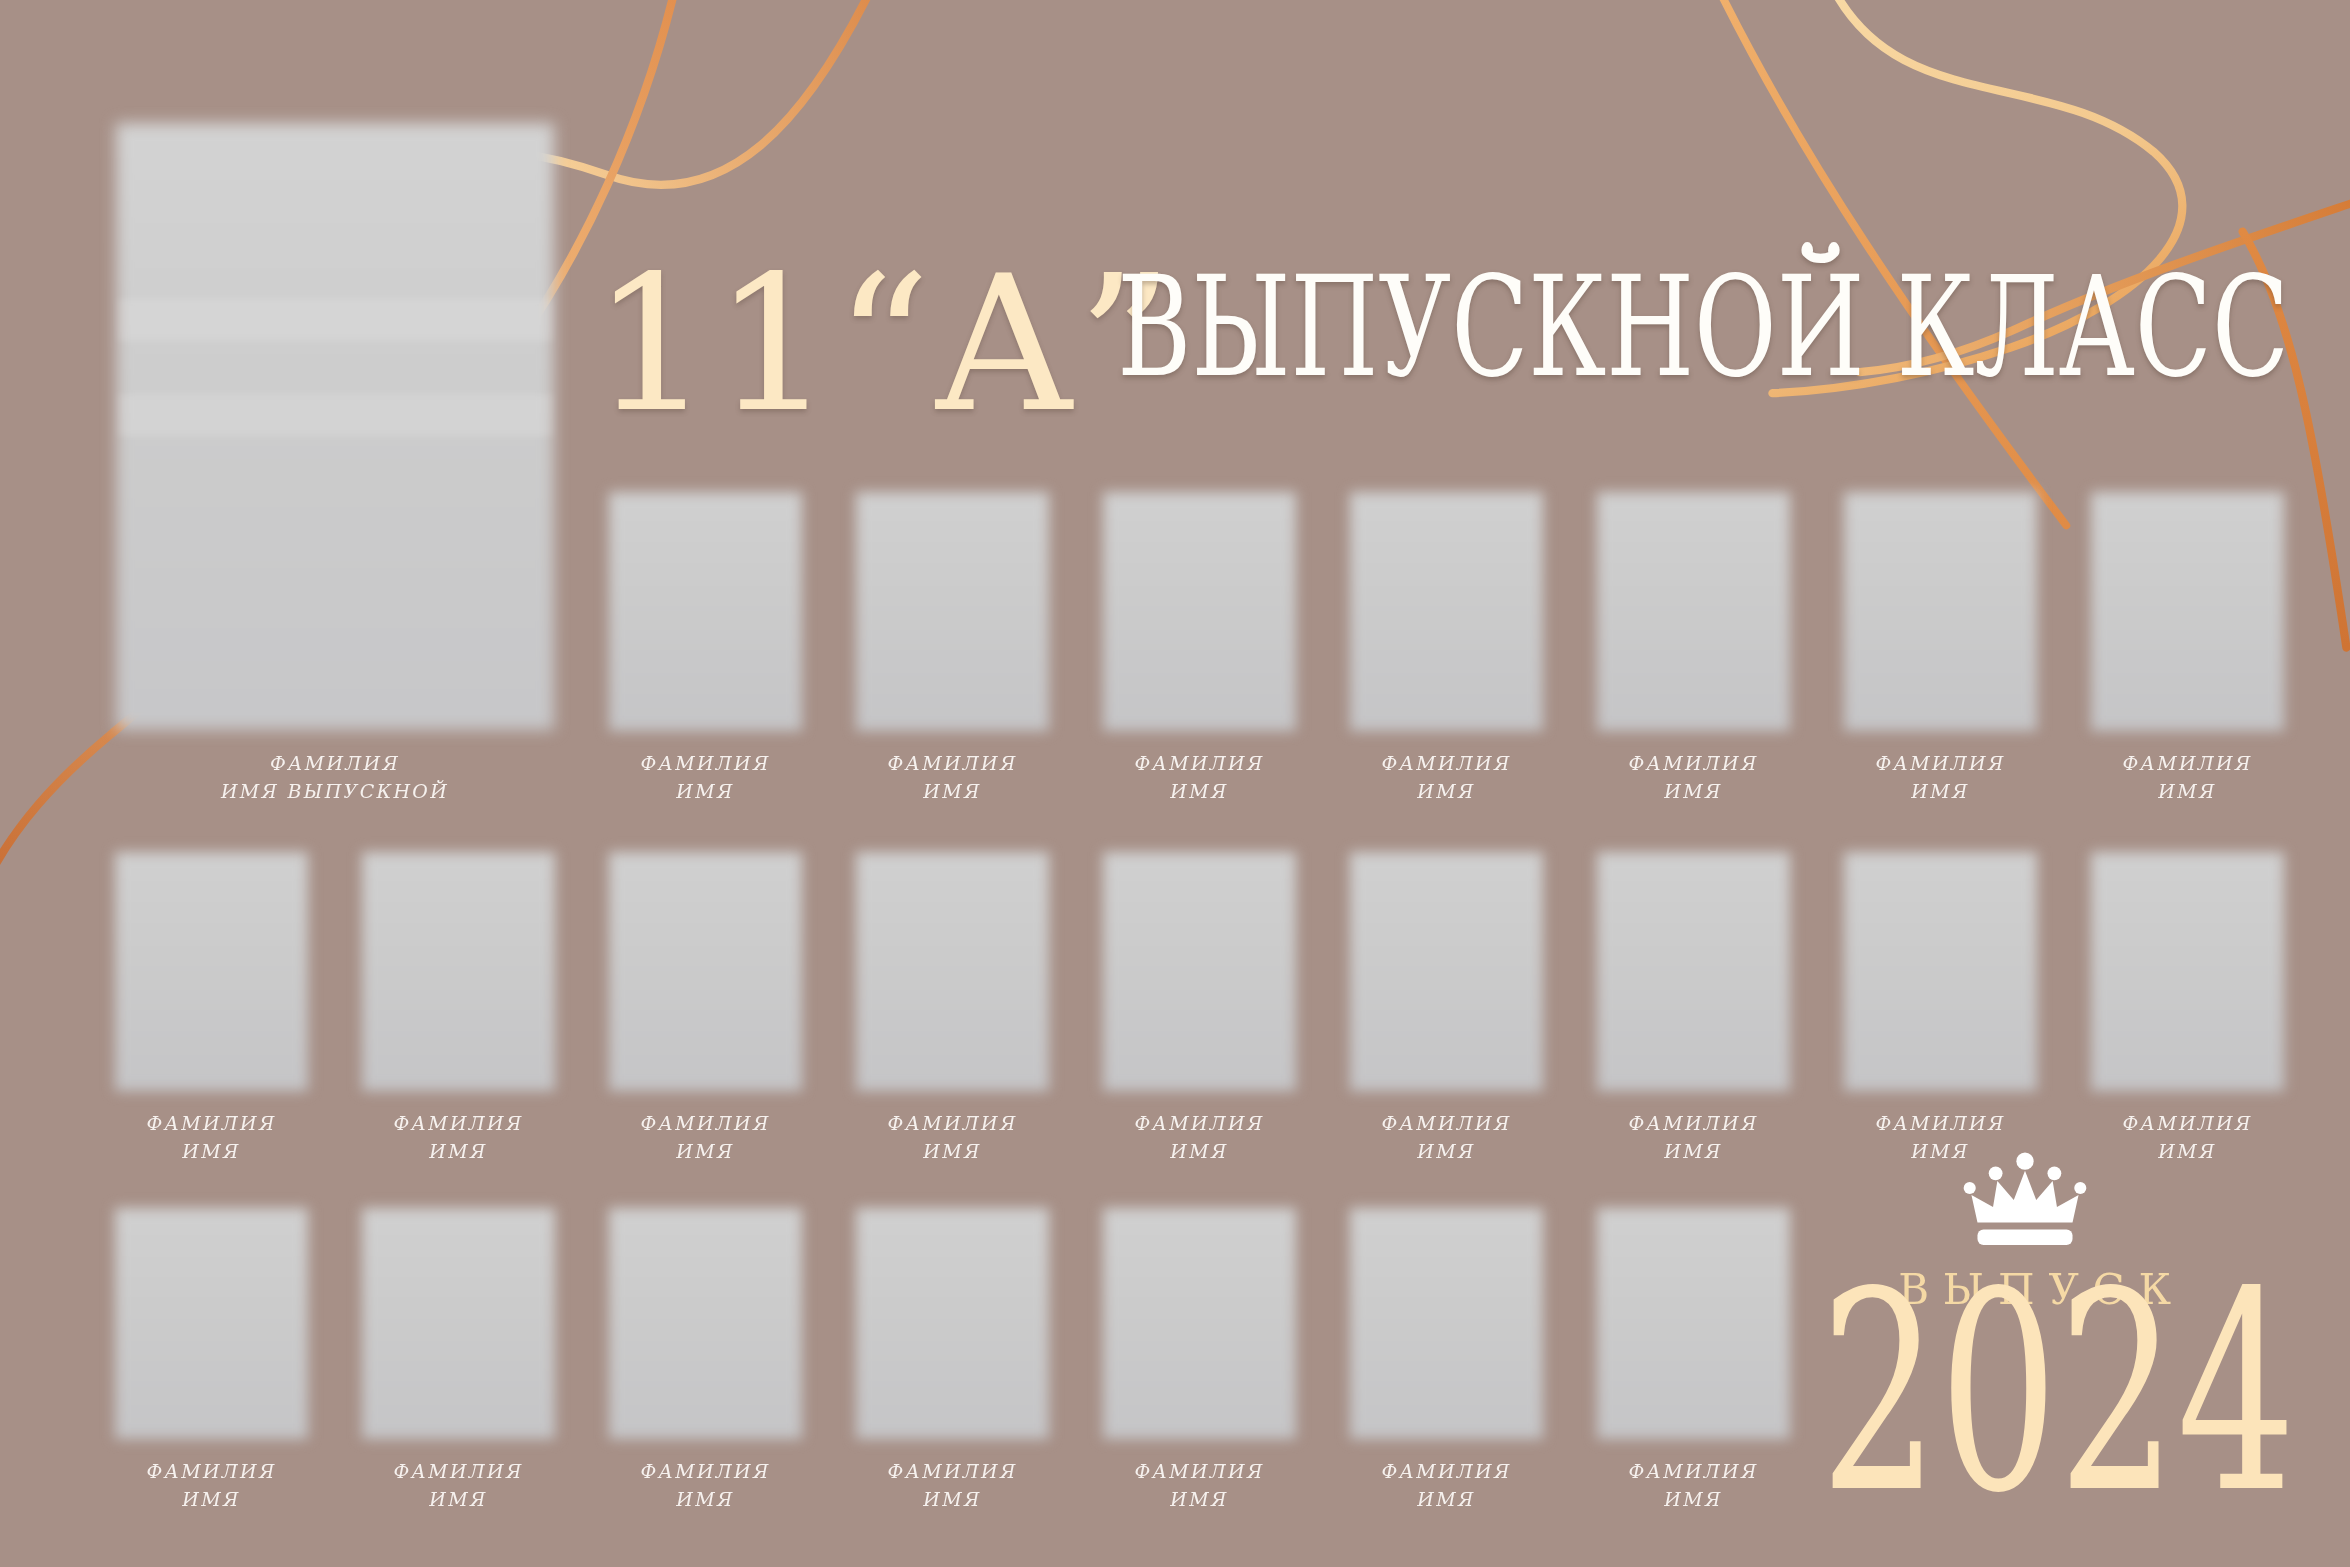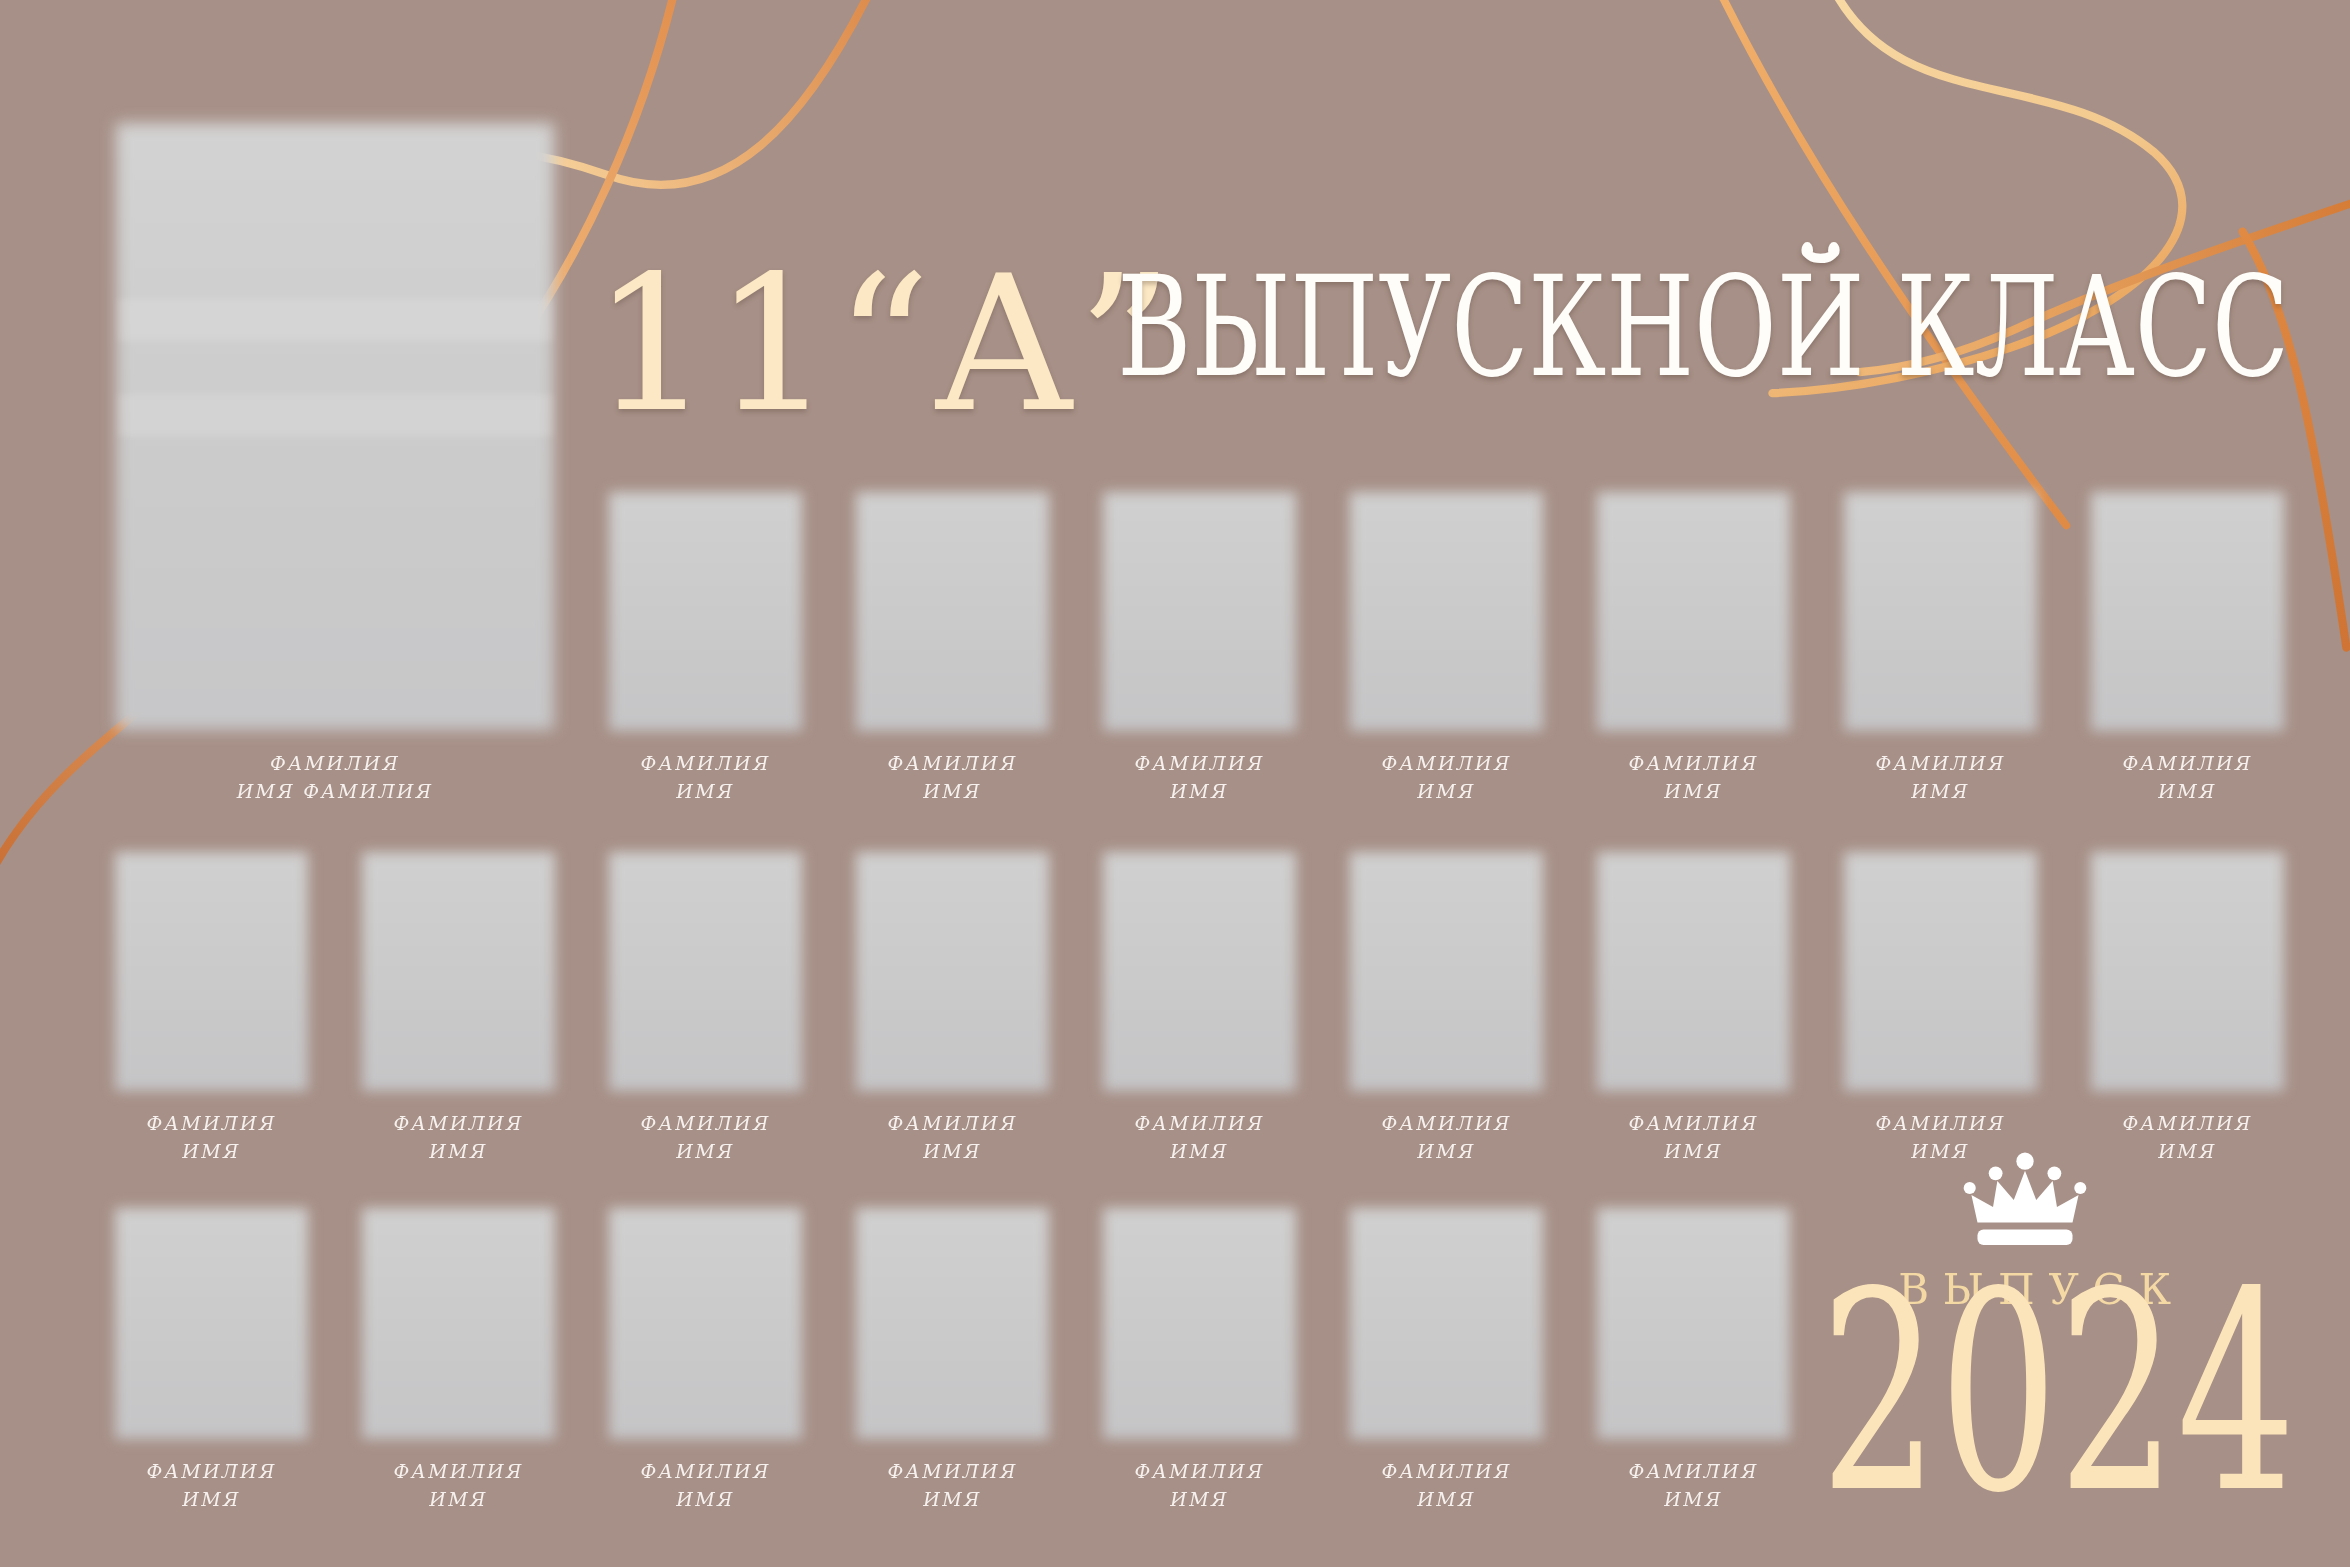--- a/index.html
+++ b/index.html
@@ -112,21 +112,21 @@
     <path d="M 2442,252 C 2495,340 2520,470 2555,705" stroke="url(#gE2)" stroke-width="9" stroke-linecap="round"></path>
   </svg>
 
   <div class="featured">
     <div class="bigph">
       <div class="band band-1"></div>
       <div class="band band-2"></div>
     </div>
     <div class="caption">
       <div>ФАМИЛИЯ</div>
-      <div>ИМЯ ФАМИЛИЯ</div>
+      <div>ИМЯ ВЫПУСКНОЙ</div>
     </div>
   </div>
 
   <div class="class-label">11“А”</div>
 
   <div class="title-block">
     <div class="main-title">ВЫПУСКНОЙ КЛАСС</div>
   </div>
 
   <div class="row row-top">

